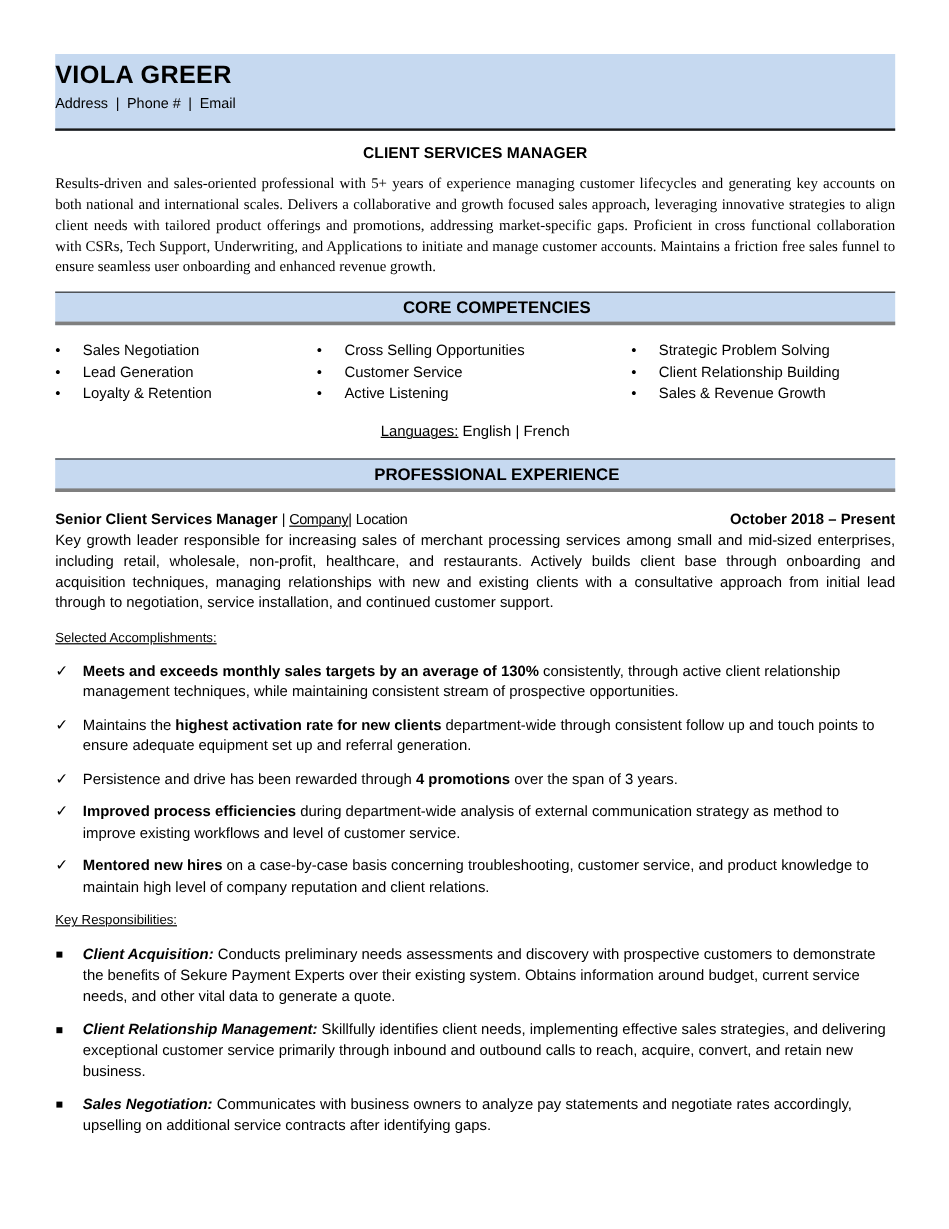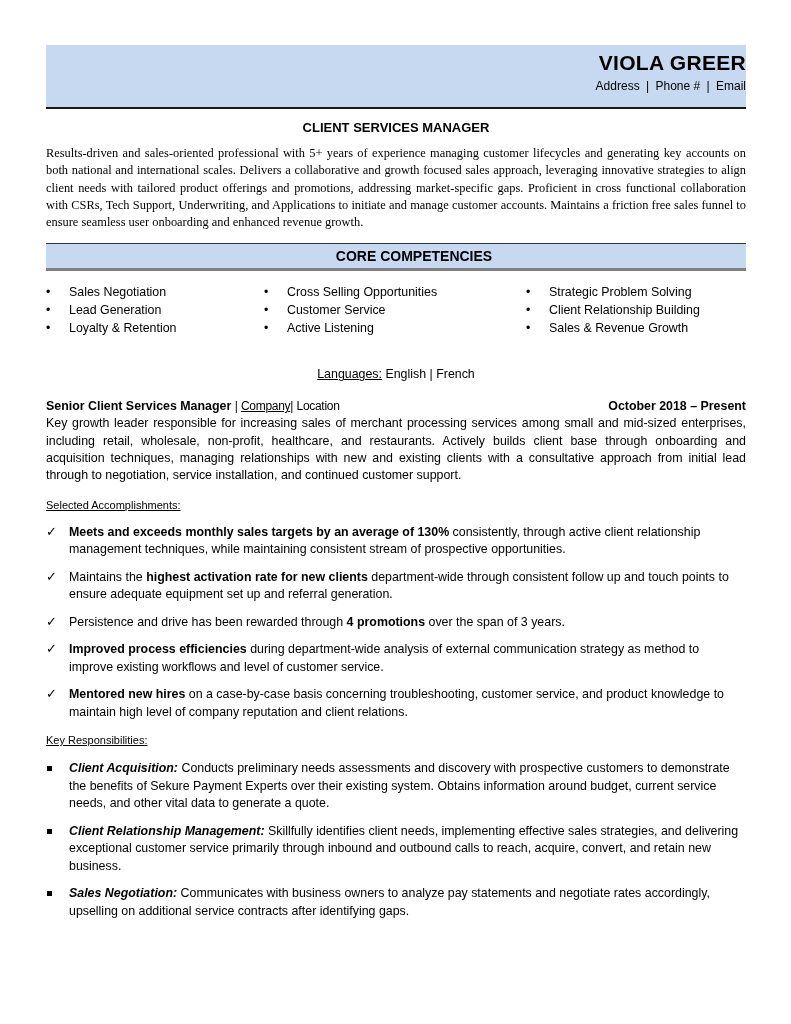--- a/index.html
+++ b/index.html
@@ -1,33 +1,33 @@
 <!DOCTYPE html>
 <html><head>
 <meta charset="utf-8">
 <style>
   html, body { margin: 0; padding: 0; background: #ffffff; }
   body { width: 791px; height: 1024px; position: relative; overflow: hidden;
          font-family: "Liberation Sans", sans-serif; color: #000; }
   .page { position: absolute; left: 46px; top: 45px; width: 700px; }
-  .name-band { background: #c6d9f0; text-align: right; border-bottom: 2px solid #1a1a1a; }
+  .name-band { background: #c6d9f0; text-align: left; border-bottom: 2px solid #1a1a1a; }
   .name { font-size: 21px; font-weight: bold; padding-top: 3px; height: 29px; line-height: 29px; letter-spacing: 0.3px; }
   .contact { font-size: 12px; height: 18px; line-height: 18px; padding-bottom: 12px; }
   .sep { padding: 0 3px; }
   .title { text-align: center; font-weight: bold; font-size: 13px; margin-top: 10px; height: 18px; line-height: 18px; }
   .summary { font-size: 12.4px; line-height: 17.3px; text-align: justify; margin-top: 8px; font-family: Liberation Serif, serif; }
   .section-head { background: #c6d9f0; border-top: 1.5px solid #333; border-bottom: 3px solid #7f7f7f;
                   text-align: center; font-weight: bold; font-size: 14px; height: 24px; line-height: 24px; padding-left: 36px; }
   .sh1 { margin-top: 12px; }
   .comp-grid { display: flex; margin-top: 12px; font-size: 12.4px; line-height: 18px; }
   .comp-col { list-style: none; margin: 0; padding: 0; }
   .comp-col li { position: relative; padding-left: 23px; }
   .comp-col li .b { position: absolute; left: 0; top: 0; }
   .c1 { width: 218px; } .c2 { width: 262px; } .c3 { width: 220px; }
-  .langs { text-align: center; font-size: 12.4px; margin-top: 28px; height: 18px; line-height: 18px; }
+  .langs { text-align: center; font-size: 12.4px; margin-top: 13px; height: 18px; line-height: 18px; }
   .u { text-decoration: underline; }
   .sh2 { margin-top: 14px; }
   .job-line { display: flex; justify-content: space-between; margin-top: 14px; font-size: 12.4px; height: 18px; line-height: 18px; }
   .job-title { font-weight: bold; }
   .narrow { font-family: "Liberation Sans", sans-serif; font-size: 12px; letter-spacing: -0.3px; }
   .dates { font-weight: bold; }
   .job-desc { font-size: 12.4px; line-height: 17.3px; text-align: justify; }
   .subhead { font-size: 11px; margin-top: 11px; height: 18px; line-height: 18px; text-decoration: underline; }
   .acc-list, .resp-list { list-style: none; margin: 0; padding: 0; font-size: 12.4px; line-height: 17.5px; }
   .acc-list { margin-top: 10px; }
@@ -75,20 +75,21 @@
       <li><span class="b">•</span><span>Client Relationship Building</span></li>
       <li><span class="b">•</span><span>Sales &amp; Revenue Growth</span></li>
     </ul>
   </div>
 
   <div class="langs">
     <span class="u">Languages:</span>
     <span>English | French</span>
   </div>
 
+  <div class="section-head sh2">PROFESSIONAL EXPERIENCE</div>
 
   <div class="job-line">
     <div>
       <span class="job-title">Senior Client Services Manager</span>
       <span class="narrow">|</span>
       <span class="narrow u">Company</span><span class="narrow">|</span>
       <span class="narrow">Location</span>
     </div>
     <div class="dates">October 2018 – Present</div>
   </div>

